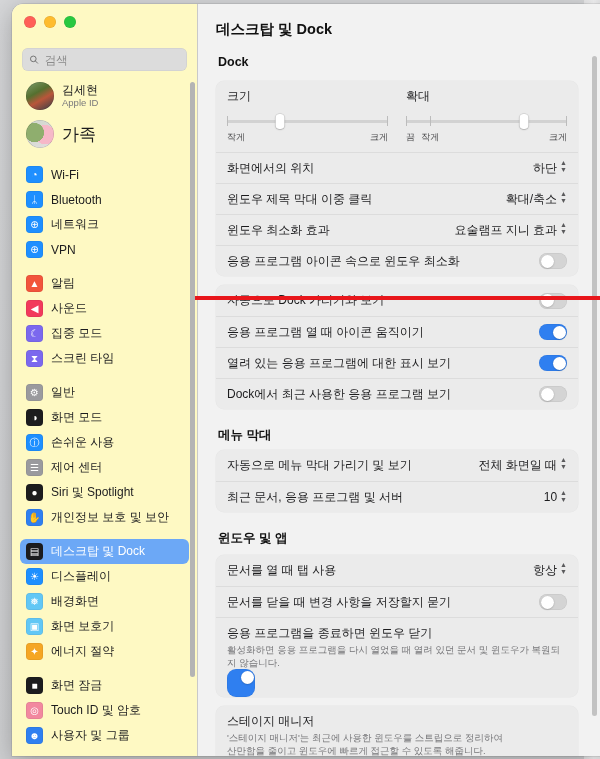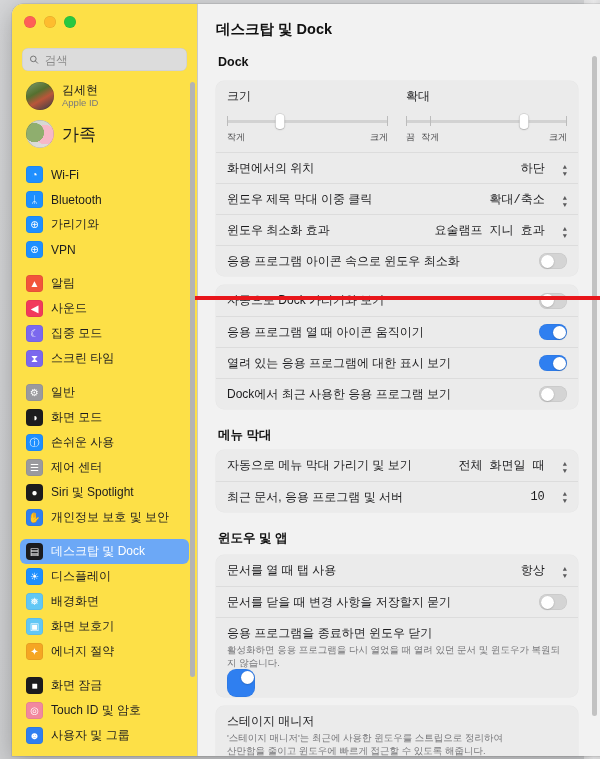--- a/index.html
+++ b/index.html
@@ -29,21 +29,21 @@
     overflow: hidden;
     box-shadow: 0 6px 26px rgba(0,0,0,.26), 0 0 0 .5px rgba(0,0,0,.16);
     display: flex;
     background: #f2f2f2;
   }
 
   
   .sidebar {
     position: relative;
     width: 186px; flex: 0 0 186px; height: 100%;
-    background: #fde047;
+    background: #fef9c3;
     border-right: .5px solid #c9c9c9;
     padding-top: 0;
   }
   .traffic {
     display: flex; gap: 8px; align-items: center;
     height: 36px; padding-left: 12px;
   }
   .dot { width: 12px; height: 12px; border-radius: 50%; }
   .dot.red   { background: #ff5f57; box-shadow: inset 0 0 0 .5px rgba(0,0,0,.12); }
   .dot.yellow{ background: #febc2e; box-shadow: inset 0 0 0 .5px rgba(0,0,0,.12); }
@@ -154,22 +154,22 @@
     border-radius: 4px; background: #fff;
     box-shadow: 0 .5px 1.5px rgba(0,0,0,.3), 0 0 0 .5px rgba(0,0,0,.12);
     transform: translateX(-50%);
   }
   .ends { display: flex; justify-content: space-between; margin-top: 3px; position: relative; height: 12px; }
   .ends span { font-size: 9px; color: #4a4a4c; }
   .end-abs { position: absolute; font-size: 9px; color: #4a4a4c; transform: translateX(-50%); }
 
   
   .popup {
-    display: flex; align-items: flex-end; gap: 18px;
-    font-size: 12px; color: #1c1c1e; font-family: Liberation Mono, monospace;
+    display: flex; align-items: flex-start; gap: 3px;
+    font-size: 12px; color: #1c1c1e;
   }
   .chev {
     display: inline-flex; flex-direction: column; gap: 1px;
     font-size: 7px; line-height: 6px; color: #5a5a5c;
   }
   .toggle {
     width: 28px; height: 16px; border-radius: 9px;
     background: #d4d4d4; position: relative; flex: 0 0 28px;
     box-shadow: inset 0 0 0 .5px rgba(0,0,0,.08);
   }
@@ -247,21 +247,21 @@
               <div class="sb-item">
                 <span class="sb-icon" style="background: rgb(30, 143, 255);">◔</span>
                 <span class="label">Wi-Fi</span>
               </div>
               <div class="sb-item">
                 <span class="sb-icon" style="background: rgb(30, 143, 255);">ᛦ</span>
                 <span class="label">Bluetooth</span>
               </div>
               <div class="sb-item">
                 <span class="sb-icon" style="background: rgb(30, 143, 255);">⊕</span>
-                <span class="label">가리기와</span>
+                <span class="label">네트워크</span>
               </div>
               <div class="sb-item">
                 <span class="sb-icon" style="background: rgb(30, 143, 255);">⊕</span>
                 <span class="label">VPN</span>
               </div>
             </div>
             <div class="sb-group">
               <div class="sb-item">
                 <span class="sb-icon" style="background: rgb(242, 84, 59);">▲</span>
                 <span class="label">알림</span>

